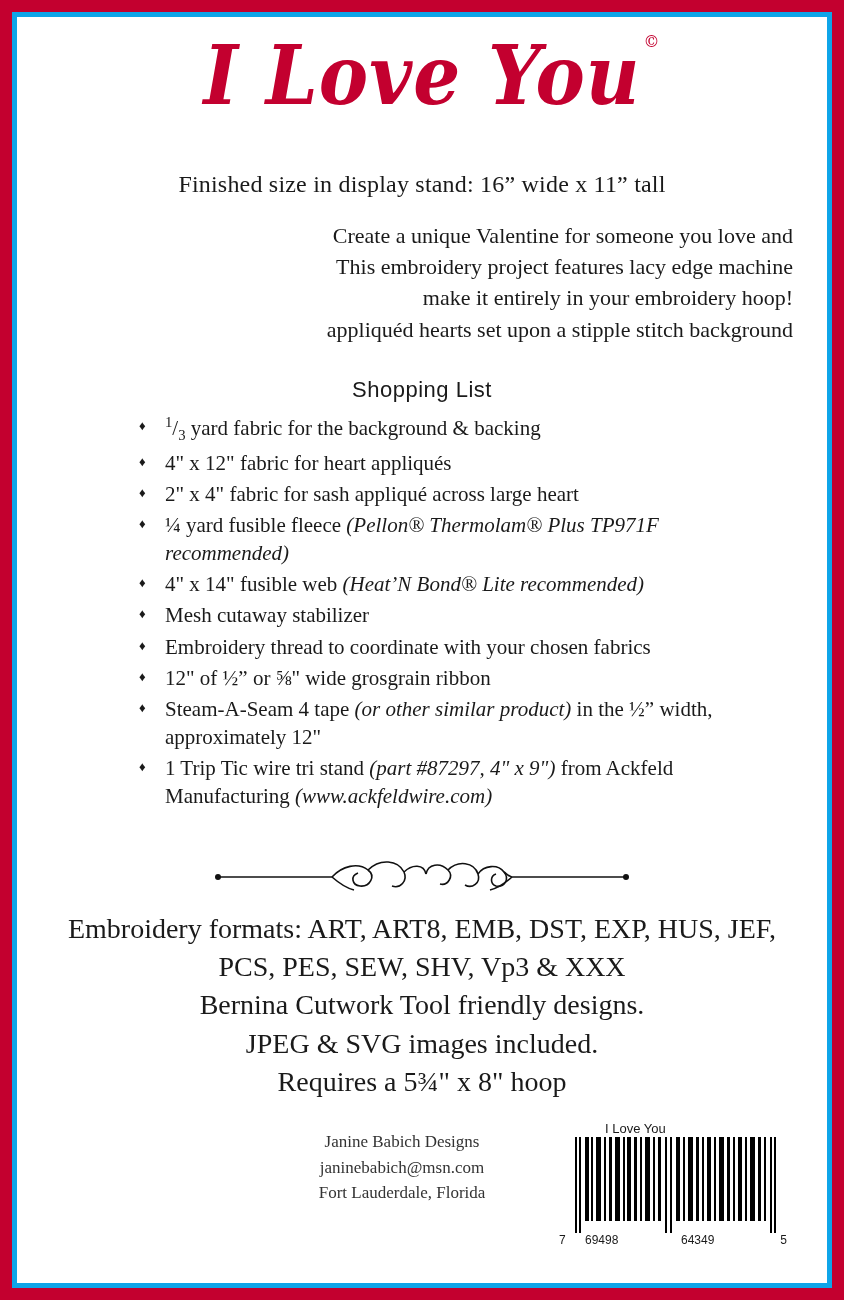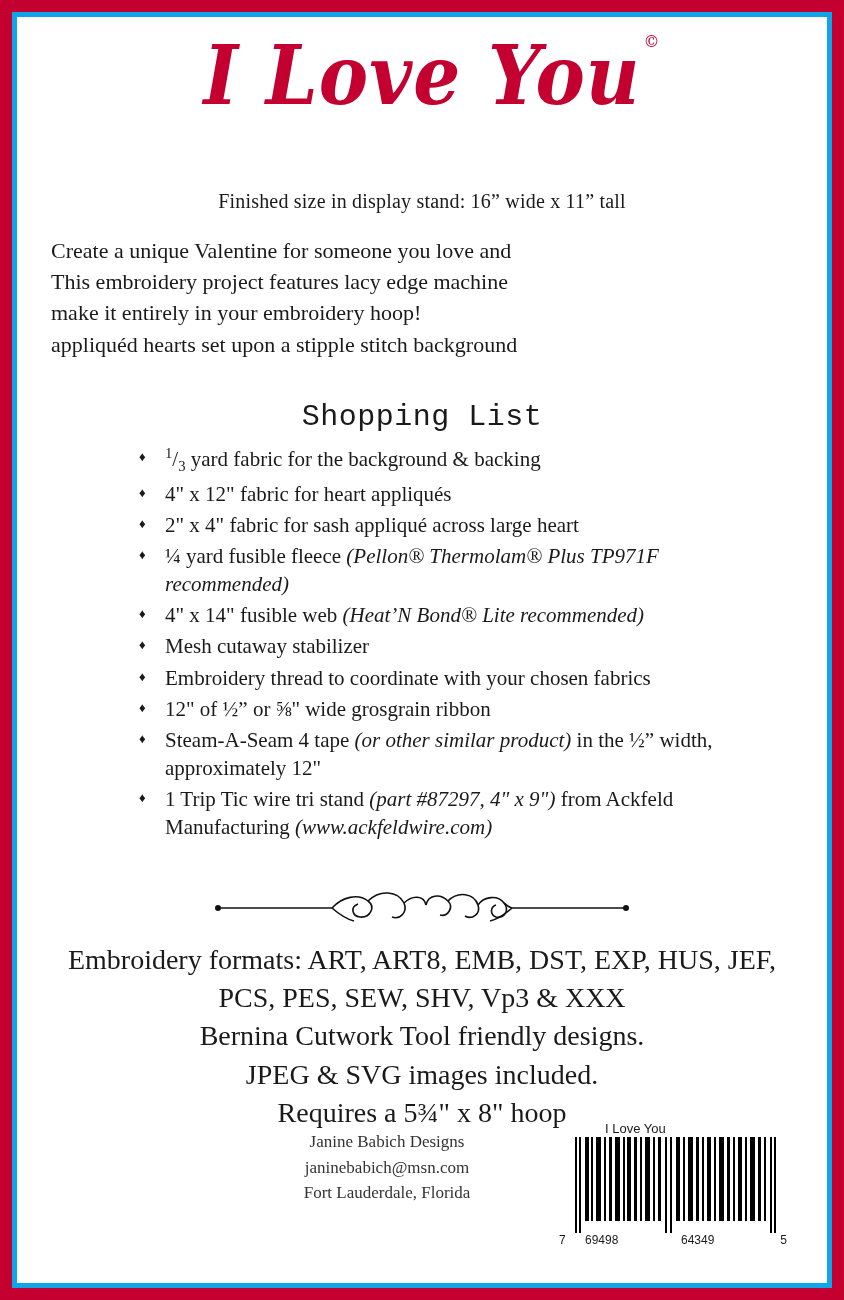--- a/index.html
+++ b/index.html
@@ -57,40 +57,40 @@
     right: -20px;
     font-size: 16px;
     font-style: normal;
     font-weight: normal;
     transform: scaleY(0.9);
   }
 
   
   .finished {
     text-align: center;
-    font-size: 20px;
-    margin-top: 43px;
+    font-size: 24px;
+    margin-top: 24px;
     letter-spacing: 0.2px;
   }
   .blurb {
-    text-align: left;
+    text-align: right;
     font-size: 22px;
     line-height: 1.42;
     margin-top: 22px;
   }
   .blurb div {
     white-space: nowrap;
   }
 
   
   .section-title {
     text-align: center;
-    font-family: Liberation Mono, monospace;
-    font-size: 30px;
-    margin-top: 40px;
+    font-family: Liberation Sans, sans-serif;
+    font-size: 22px;
+    margin-top: 32px;
     margin-bottom: 10px;
     letter-spacing: 0.5px;
   }
   ul.list {
     list-style: none;
     margin: 0;
     padding: 0 16px 0 88px;
   }
   ul.list li {
     position: relative;
@@ -122,21 +122,21 @@
   .formats {
     text-align: center;
     font-size: 28px;
     line-height: 1.36;
     margin-top: 6px;
   }
 
   
   .footer {
     position: absolute;
-    left: 0;
+    left: 15px;
     right: 0;
     bottom: 34px;
     height: 130px;
   }
   .credits {
     position: absolute;
     left: 240px;
     top: 10px;
     text-align: center;
     font-size: 17px;

